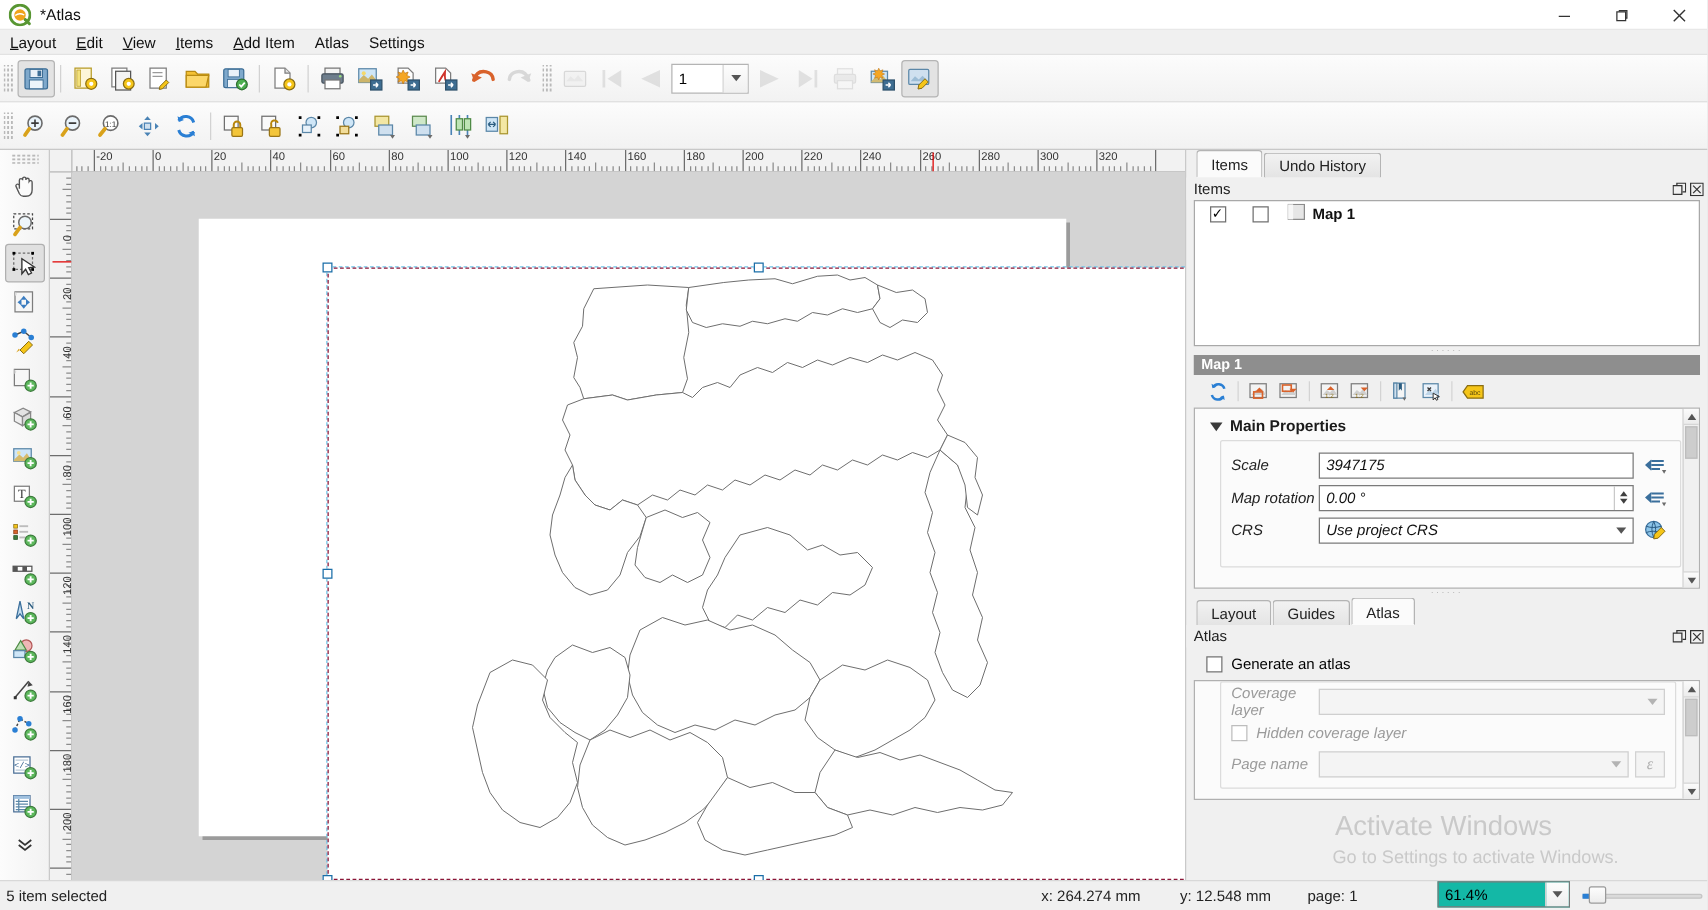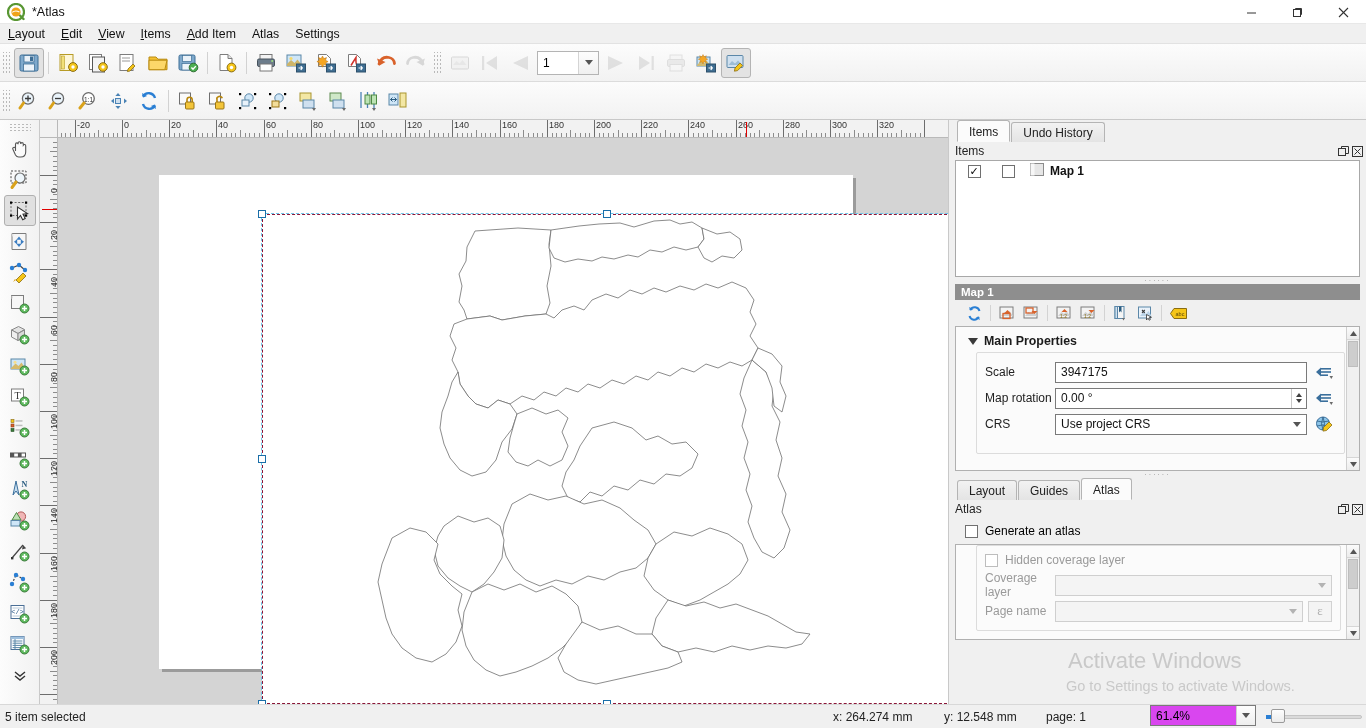--- a/index.html
+++ b/index.html
@@ -214,21 +214,21 @@
   .ptbtn { width: 22px; height: 22px; display: flex; align-items: center; justify-content: center; border-radius: 3px; }
   .psep { width: 1px; height: 16px; background: #d3d3d3; margin: 0 3px; }
 
   .prop-body {
     margin: 0 6px; background: #fbfbfb; border: 1px solid #b0b0b0;
     height: 145px; position: relative; overflow: hidden;
   }
   .group-header { display: flex; align-items: center; gap: 6px; padding: 7px 0 4px 12px; }
   .group-header .tri { width: 0; height: 0; border-left: 5px solid transparent; border-right: 5px solid transparent; border-top: 7px solid #3a3a3a; }
   .group-header .gt { font-size: 12.4px; font-weight: bold; color: #1b1b1b; }
-  .group-box { margin: 0 14px 0 20px; border: 1px solid #dcdcdc; border-radius: 2px; padding: 6px 8px 8px 8px; }
+  .group-box { margin: 0 14px 0 20px; border: 1px solid #dcdcdc; border-radius: 2px; padding: 6px 8px 8px 8px; font-style: italic; }
   .frow { display: flex; align-items: center; height: 26px; }
   .flabel { width: 70px; font-size: 12px; color: #222; }
   .finput {
     flex: 1; height: 21px; border: 1px solid #7a7a7a; background: #fff;
     display: flex; align-items: center; padding-left: 5px; font-size: 12px; color: #111;
   }
   .fspinner { width: 15px; height: 19px; border-left: 1px solid #c9c9c9; display:flex; flex-direction:column; align-items:center; justify-content:center; }
   .fspinner i { display:block; width:0; height:0; border-left:3px solid transparent; border-right:3px solid transparent; }
   .fspinner i.u { border-bottom:4px solid #404040; margin-bottom:2px; }
   .fspinner i.d { border-top:4px solid #404040; }
@@ -264,21 +264,21 @@
   
   #statusbar {
     position: absolute; left: 0; top: 704px; width: 1366px; height: 24px;
     background: #f0f0f0; border-top: 1px solid #d8d8d8;
     display: flex; align-items: center; font-size: 12px; color: #222;
   }
   #statusbar .sb-left { margin-left: 5px; }
   .sb-item { position: absolute; }
   .zoom-combo {
     position: absolute; left: 1150px; top: 705px; width: 106px; height: 21px;
-    border: 1px solid #7a7a7a; background: #d946ef; display: flex; align-items: center;
+    border: 1px solid #7a7a7a; background: #14b8a6; display: flex; align-items: center;
   }
   .zoom-combo .val { flex: 1; padding-left: 5px; font-size: 12px; }
   .zoom-combo .arr { width: 19px; height: 19px; border-left: 1px solid #cfcfcf; display:flex;align-items:center;justify-content:center;
     background: linear-gradient(#fdfdfd,#eeeeee); }
   .zoom-slider { position: absolute; left: 1266px; top: 709px; width: 96px; height: 14px; }
   .zoom-slider .track { position:absolute; left: 0; top: 6px; width: 96px; height: 4px; background:#dadada; border:1px solid #c4c4c4; border-radius:2px;}
   .zoom-slider .fill { position:absolute; left:0; top:6px; width:6px; height:4px; background:#2a7fd4;}
   .zoom-slider .knob { position:absolute; left: 5px; top: 0; width: 14px; height: 14px; background: linear-gradient(#fdfdfd,#ececec); border:1px solid #9a9a9a; border-radius:2px; }
 
   .map-svg { position:absolute; left:0; top:0; }
@@ -1392,32 +1392,32 @@
       </span>
     </div>
 
     <div class="atlas-body">
       <div class="atlas-check-row">
         <span class="chk"></span>
         <span style="font-size:12px">Generate an atlas</span>
       </div>
       <div class="atlas-config">
         <div class="group-box" style="margin:0 18px 0 20px;padding:2px 8px 6px 8px;">
-          <div class="frow" style="height:24px;gap:7px;">
-            <span class="chk" style="border-color:#bdbdbd;"></span>
-            <span style="font-size:12px" class="dis">Hidden coverage layer</span>
-          </div>
           <div class="frow">
             <span class="flabel dis">Coverage layer</span>
             <span class="finput dis-input">
               <span style="flex:1"></span>
               <span class="fcombo-arrow">
                   <span class="tri-d" style="border-top-color:#b3b3b3"></span>
                 </span>
             </span>
+          </div>
+          <div class="frow" style="height:24px;gap:7px;">
+            <span class="chk" style="border-color:#bdbdbd;"></span>
+            <span style="font-size:12px" class="dis">Hidden coverage layer</span>
           </div>
           <div class="frow">
             <span class="flabel dis">Page name</span>
             <span class="finput dis-input">
               <span style="flex:1"></span>
               <span class="fcombo-arrow">
                   <span class="tri-d" style="border-top-color:#b3b3b3"></span>
                 </span>
             </span>
             <span class="fbtn" style="border:1px solid #d2d2d2;background:#f4f4f4;height:21px;">

